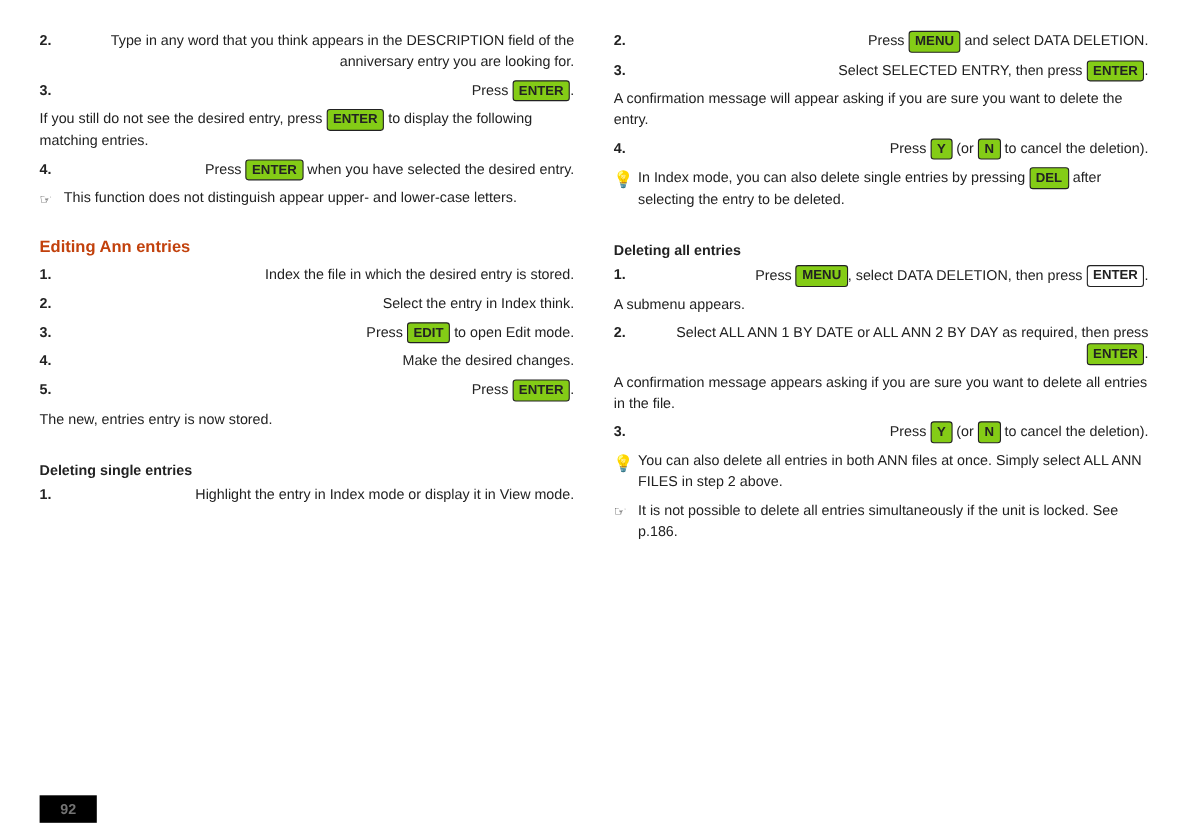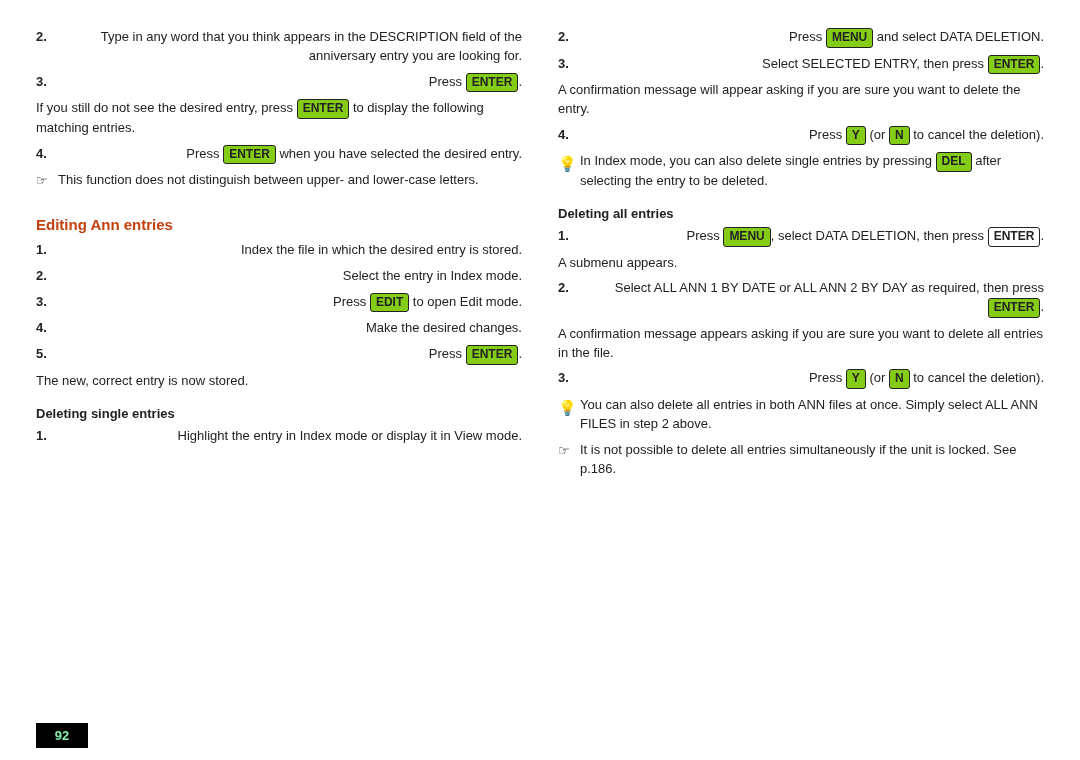--- a/index.html
+++ b/index.html
@@ -26,21 +26,21 @@
       gap: 36px;
     }
     .col {
       flex: 1;
       display: flex;
       flex-direction: column;
       gap: 0;
     }
     .footer {
       background: #000;
-      color: #86efac;
+      color: #737373;
       font-size: 13px;
       font-weight: bold;
       padding: 5px 14px;
       width: 52px;
       text-align: center;
       margin: 0 36px 12px 36px;
       align-self: flex-start;
     }
 
     
@@ -60,21 +60,21 @@
     .section-title {
       color: #c2410c;
       font-size: 15px;
       font-weight: bold;
       margin-top: 18px;
       margin-bottom: 8px;
     }
     .subsection-title {
       font-size: 13px;
       font-weight: bold;
-      margin-top: 8px;
+      margin-top: 22px;
       margin-bottom: 6px;
     }
 
     
     .num-list {
       list-style: none;
       padding: 0;
       margin: 0;
     }
     .num-list li {
@@ -163,49 +163,49 @@
 
       <ul class="num-list">
         <li>
           <span class="num"><b>4.</b></span>
           <span class="text">Press <span class="key">ENTER</span> when you have selected the desired entry.</span>
         </li>
       </ul>
 
       <div class="note-row">
         <span class="note-icon finger-icon">☞</span>
-        <span class="note-text">This function does not distinguish between upper- and lower-case letters.</span>
+        <span class="note-text">This function does not distinguish appear upper- and lower-case letters.</span>
       </div>
 
       <div class="section-title">Editing Ann entries</div>
 
       <ul class="num-list">
         <li>
           <span class="num"><b>1.</b></span>
           <span class="text">Index the file in which the desired entry is stored.</span>
         </li>
         <li>
           <span class="num"><b>2.</b></span>
-          <span class="text">Select the entry in Index mode.</span>
+          <span class="text">Select the entry in Index think.</span>
         </li>
         <li>
           <span class="num"><b>3.</b></span>
           <span class="text">Press <span class="key">EDIT</span> to open Edit mode.</span>
         </li>
         <li>
           <span class="num"><b>4.</b></span>
           <span class="text">Make the desired changes.</span>
         </li>
         <li>
           <span class="num"><b>5.</b></span>
           <span class="text">Press <span class="key">ENTER</span>.</span>
         </li>
       </ul>
 
-      <div class="para">The new, correct entry is now stored.</div>
+      <div class="para">The new, entries entry is now stored.</div>
 
 
       <div class="subsection-title">Deleting single entries</div>
 
       <ul class="num-list">
         <li>
           <span class="num"><b>1.</b></span>
           <span class="text">Highlight the entry in Index mode or display it in View mode.</span>
         </li>
       </ul>

